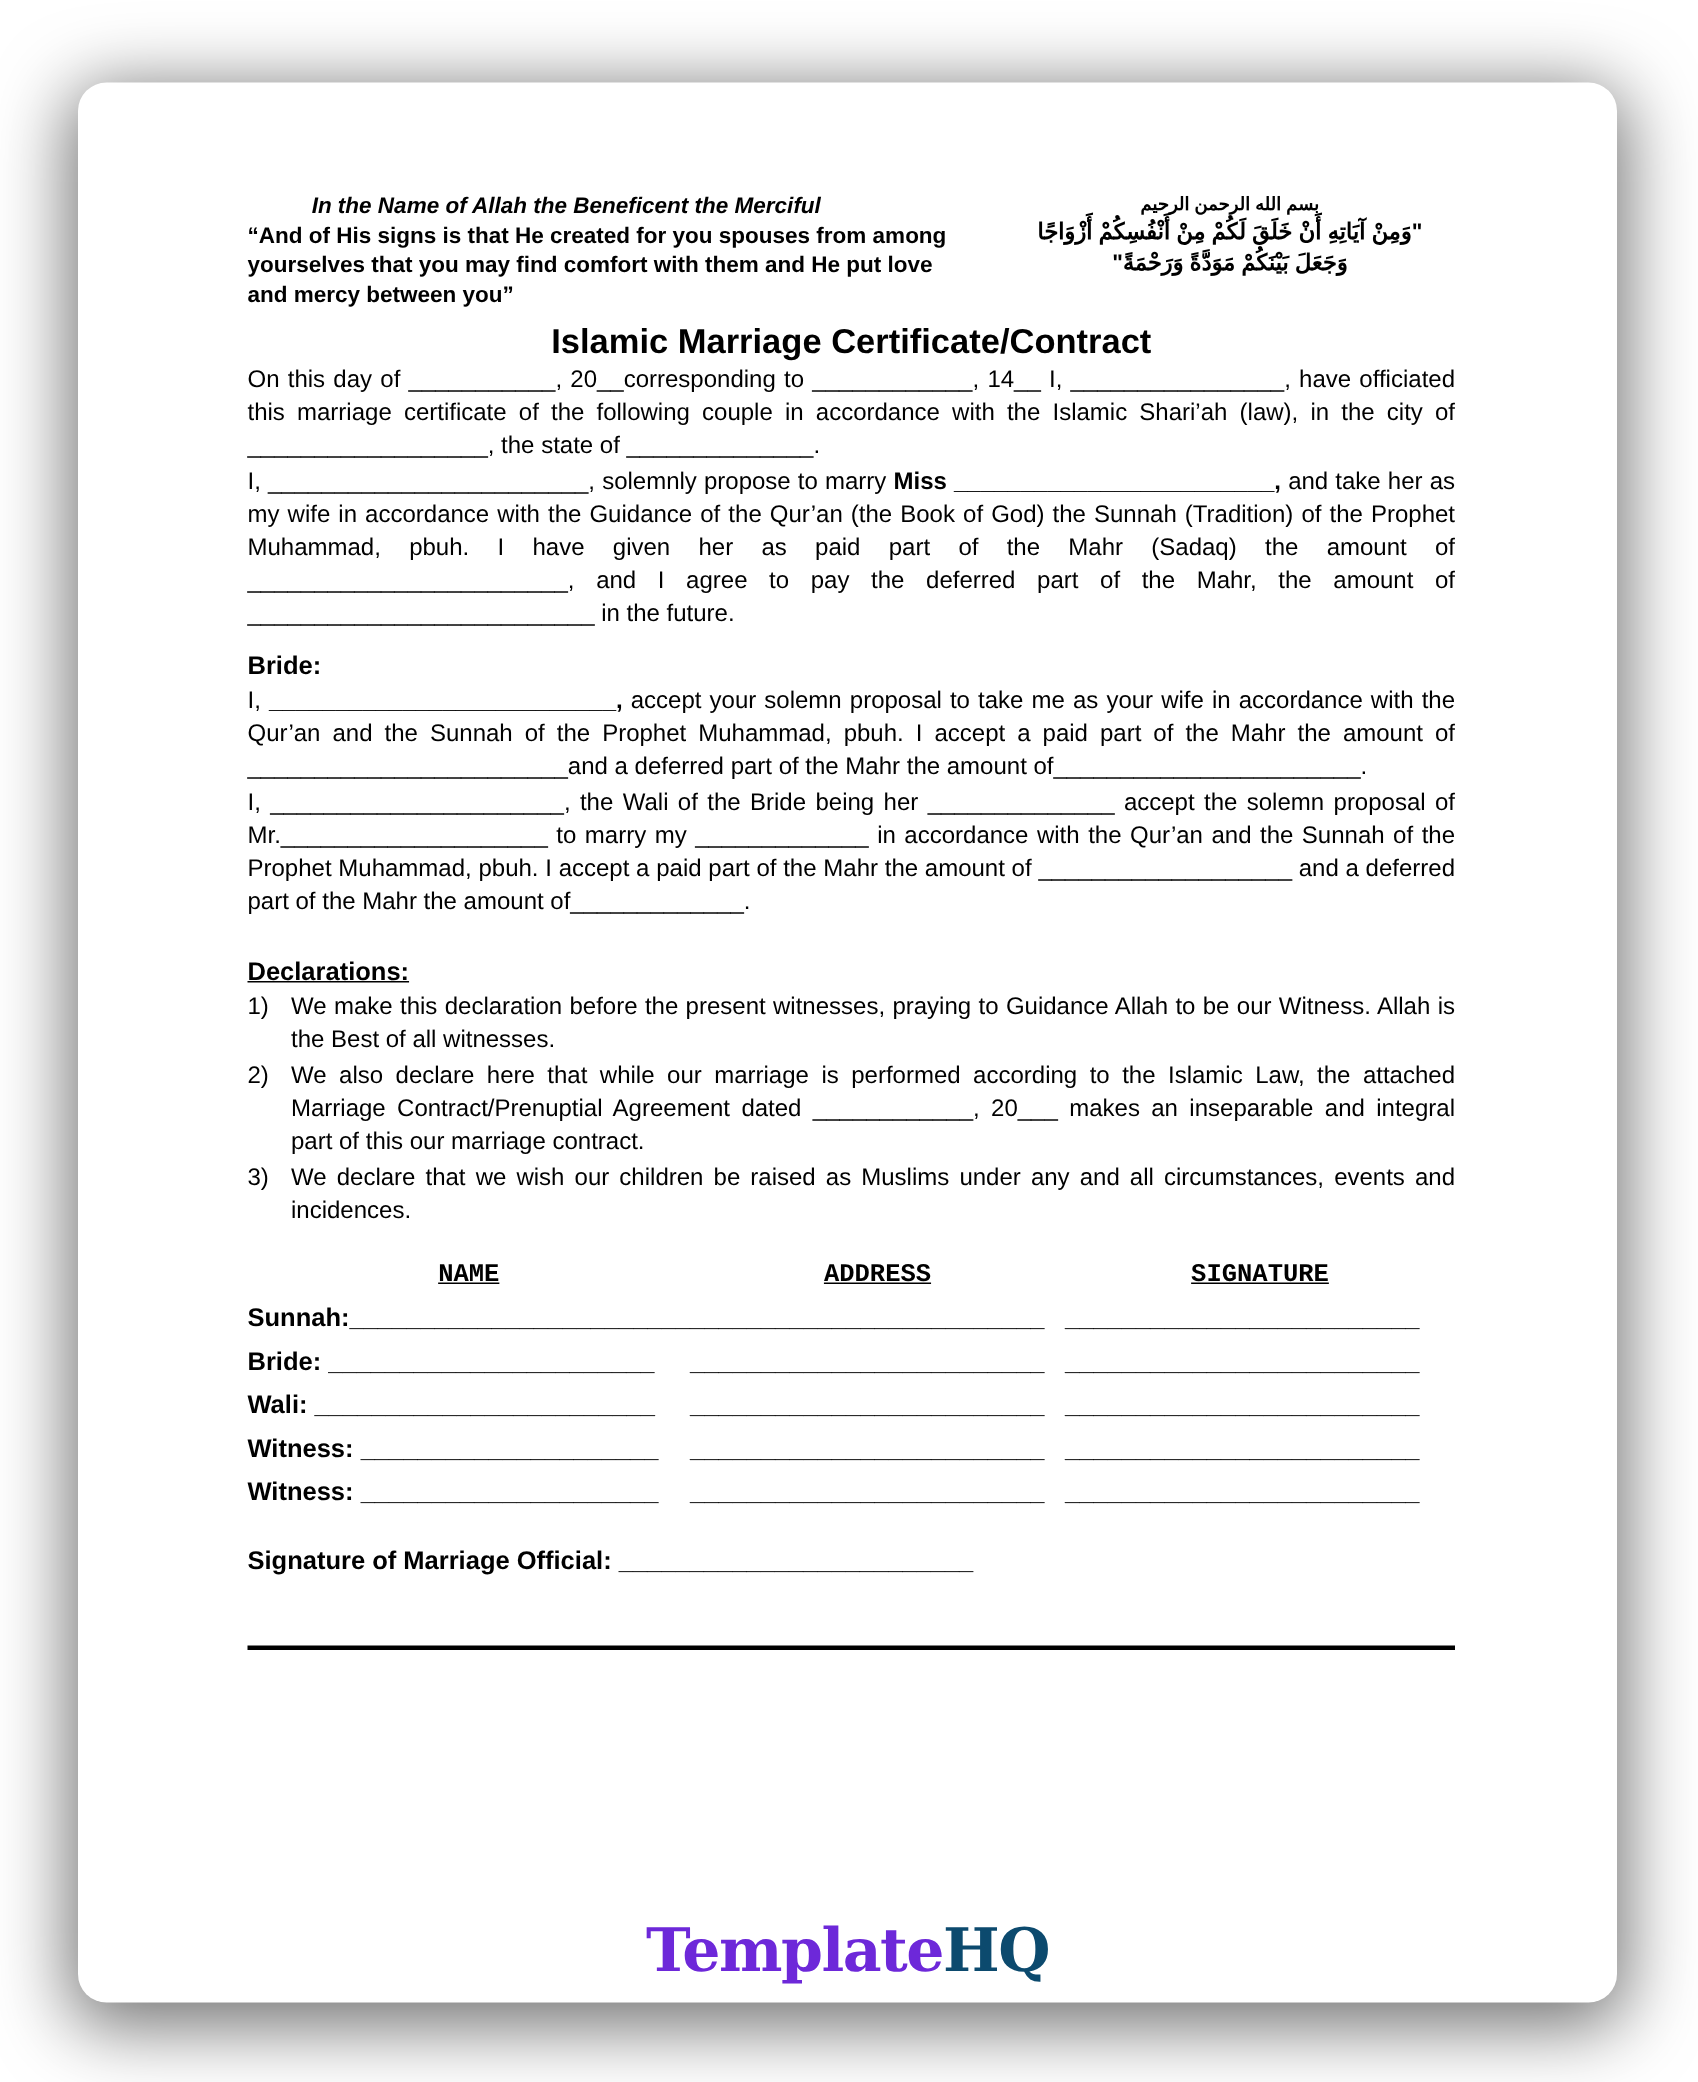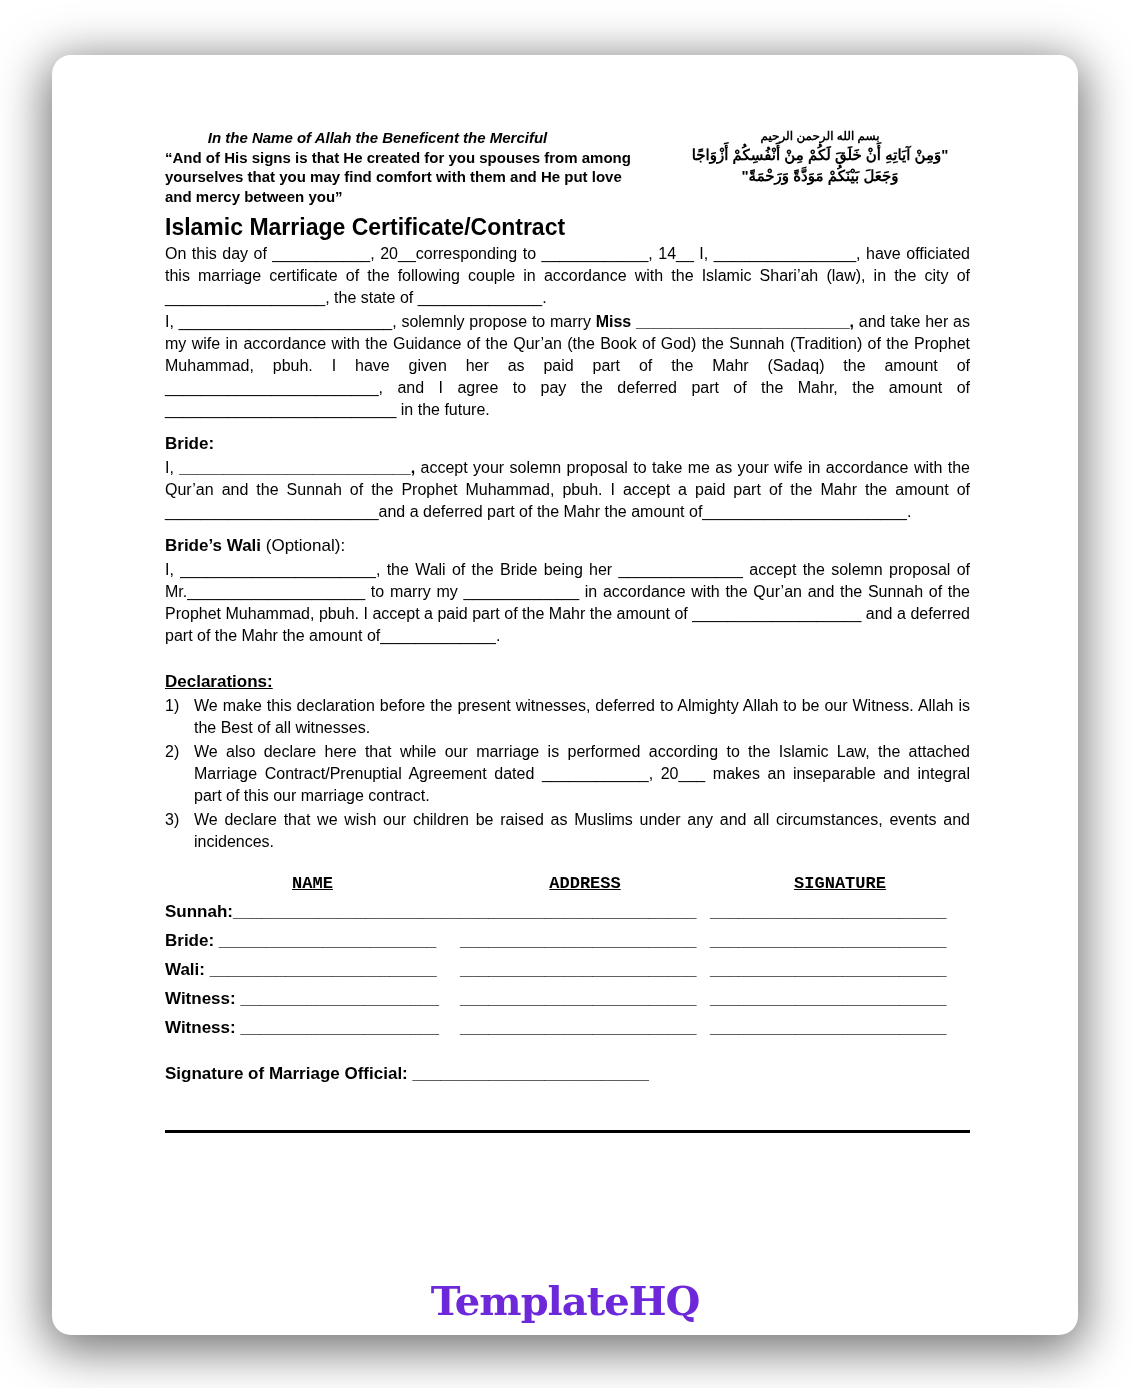--- a/index.html
+++ b/index.html
@@ -22,21 +22,21 @@
     position:absolute;left:113px;top:73px;width:805px;
   }
   
   .hdr{display:flex;justify-content:space-between;}
   .h-left{width:485px;font-weight:bold;font-size:15px;line-height:19.5px;}
   .h-left .invocation{font-style:italic;text-align:center;padding-right:60px;}
   .h-right{width:300px;text-align:center;font-weight:bold;}
   .h-right .bismillah{font-size:12px;line-height:16px;}
   .h-right .ar-quote{font-size:15px;line-height:21px;}
   
-  h1{margin:7px 0 2px;font-size:23px;line-height:28px;font-weight:bold;}
+  h1{margin:7px 0 2px;font-size:23px;line-height:28px;text-align:center;font-weight:bold;}
   p.body{margin:2px 0 0;font-size:16px;line-height:22px;text-align:justify;}
   h2{margin:12px 0 0;font-size:17px;line-height:22px;font-weight:bold;}
   h2 .norm{font-weight:normal;}
   h2.underlined{text-decoration:underline;margin-top:24px;}
   
   .decl-item{display:flex;font-size:16px;line-height:22px;margin-top:2px;}
   .decl-item .num{width:29px;flex:0 0 29px;}
   .decl-item .txt{flex:1;text-align:justify;}
   
   .sign-head{display:flex;margin-top:20px;font-size:17px;font-weight:bold;}
@@ -79,27 +79,26 @@
 
     <h1>Islamic Marriage Certificate/Contract</h1>
 
     <p class="body">On this day of ___________, 20__corresponding to ____________, 14__ I, ________________, have officiated this marriage certificate of the following couple in accordance with the Islamic Shari’ah (law), in the city of __________________, the state of ______________.</p>
 
     <p class="body"><span>I, ________________________, solemnly propose to marry </span><b>Miss ________________________,</b><span> and take her as my wife in accordance with the Guidance of the Qur’an (the Book of God) the Sunnah (Tradition) of the Prophet Muhammad, pbuh. I have given her as paid part of the Mahr (Sadaq) the amount of ________________________, and I agree to pay the deferred part of the Mahr, the amount of __________________________ in the future.</span></p>
 
     <h2>Bride:</h2>
     <p class="body"><span>I, </span><b>__________________________,</b><span> accept your solemn proposal to take me as your wife in accordance with the Qur’an and the Sunnah of the Prophet Muhammad, pbuh. I accept a paid part of the Mahr the amount of ________________________and a deferred part of the Mahr the amount of_______________________.</span></p>
 
-    <h2><span>Bride’s Wali</span><span class="norm"> (Optional):</span></h2>
     <p class="body">I, ______________________, the Wali of the Bride being her ______________ accept the solemn proposal of Mr.____________________ to marry my _____________ in accordance with the Qur’an and the Sunnah of the Prophet Muhammad, pbuh. I accept a paid part of the Mahr the amount of ___________________ and a deferred part of the Mahr the amount of_____________.</p>
 
     <h2 class="underlined">Declarations:</h2>
     <div class="decl-item">
       <span class="num">1)</span>
-      <span class="txt">We make this declaration before the present witnesses, deferred to Almighty Allah to be our Witness. Allah is the Best of all witnesses.</span>
+      <span class="txt">We make this declaration before the present witnesses, praying to Guidance Allah to be our Witness. Allah is the Best of all witnesses.</span>
     </div>
     <div class="decl-item">
       <span class="num">2)</span>
       <span class="txt">We also declare here that while our marriage is performed according to the Islamic Law, the attached Marriage Contract/Prenuptial Agreement dated ____________, 20___ makes an inseparable and integral part of this our marriage contract.</span>
     </div>
     <div class="decl-item">
       <span class="num">3)</span>
       <span class="txt">We declare that we wish our children be raised as Muslims under any and all circumstances, events and incidences.</span>
     </div>
 
@@ -136,15 +135,15 @@
       <span class="c3 ln">_________________________</span>
     </div>
 
 
     <div class="official">Signature of Marriage Official: _________________________</div>
 
     <div class="rule"></div>
   </div>
 
   <div class="logo">
-    <span style="color: #6d28d9;">Template</span><span style="color: #6d28d9;">HQ</span>
+    <span style="color: #6d28d9;">Template</span><span style="color: #0c4a6e;">HQ</span>
   </div>
 </div>
 
 </body></html>

